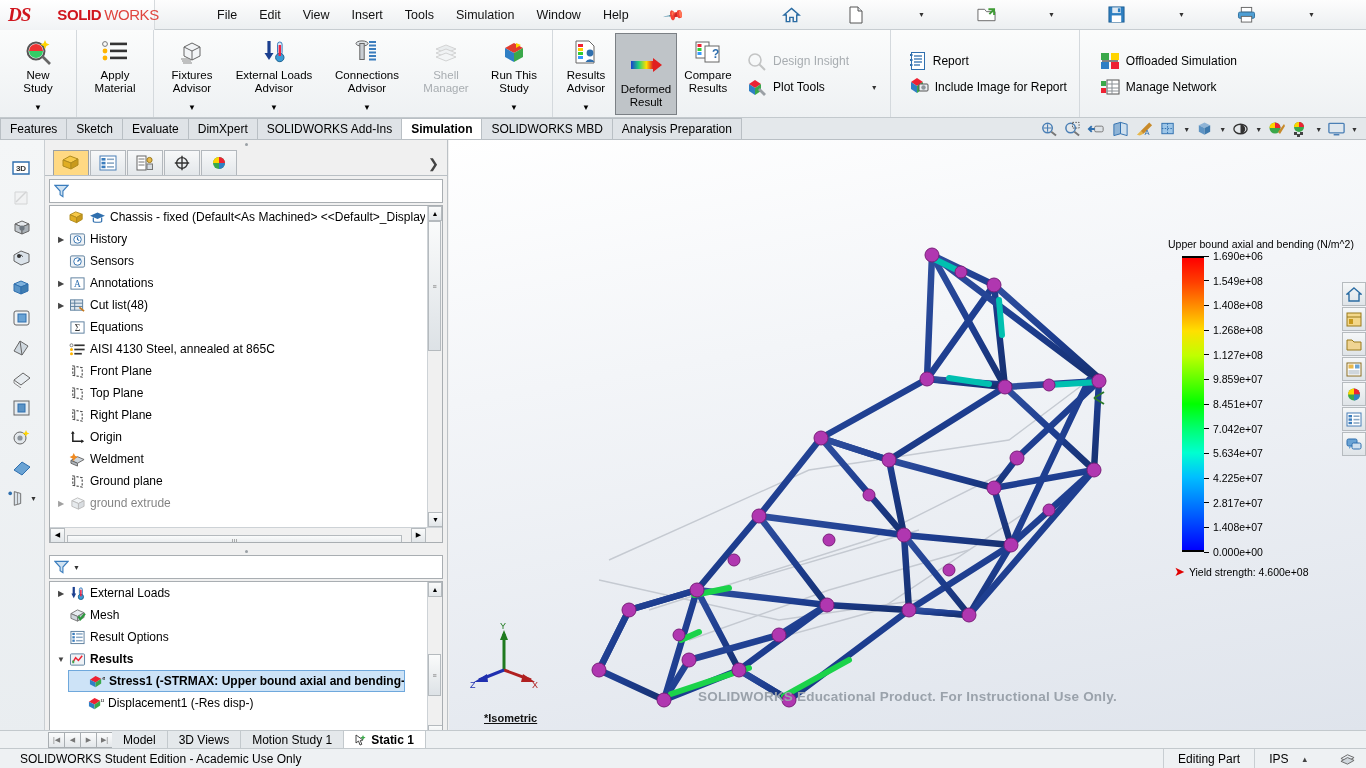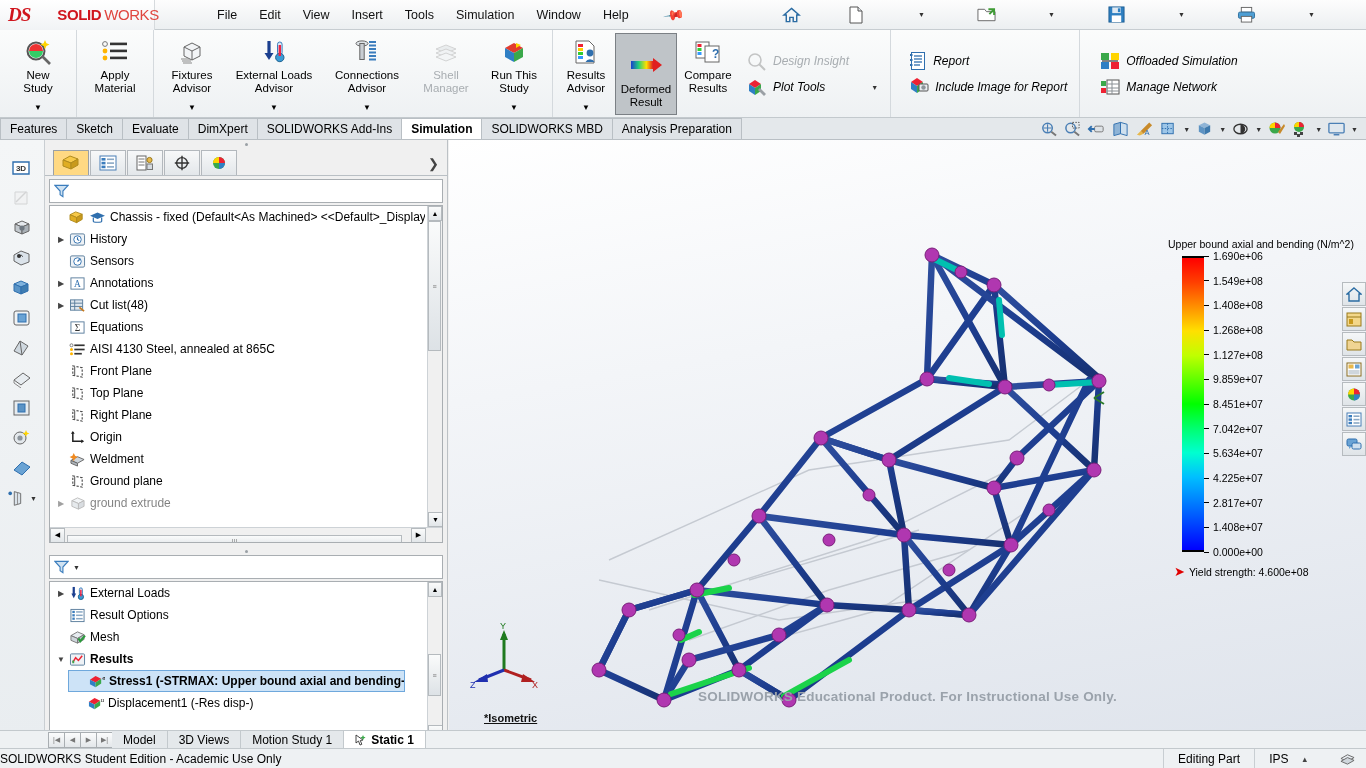--- a/index.html
+++ b/index.html
@@ -59,21 +59,21 @@
     width:68px; min-height:82px; display:flex; flex-direction:column; align-items:center;
     padding-top:4px; cursor:default; text-align:center;
   }
   .rbtn.active{ background:#bfc4c8; border:1px solid #7b8085; padding-top:17px;}
   .rbtn.disabled{ color:#a8adb1; }
   .rbtn .ic{ height:30px; display:flex; align-items:center; justify-content:center; }
   .rbtn .lb{ font-size:11.5px; line-height:12.5px; margin-top:2px; }
   .rbtn .dd{ font-size:8px; margin-top:auto; padding-bottom:3px; }
   .rbtn-wide{
     display:flex; align-items:center; gap:6px; height:26px; padding:0 6px; cursor:default;
-    font-size:12px; white-space:nowrap;font-style:italic;
+    font-size:12px; white-space:nowrap;
   }
   .rbtn-wide.disabled{ color:#a8adb1; }
   .rstack{ display:flex; flex-direction:column; justify-content:center; height:82px; padding:2px 2px;}
 
   
   .cmdtabs{
     position:absolute; left:0; top:118px; width:1366px; height:22px;
     background:#e4e8eb; border-bottom:1px solid #b9bfc4;
     display:flex; align-items:flex-end;
   }
@@ -202,21 +202,21 @@
   .btab{
     padding:0 11px; height:18px; display:flex; align-items:center; gap:4px; font-size:12px;
     border-right:1px solid #c3c9cd; cursor:default; background:#e4e8eb;
   }
   .btab.sel{ background:#fff; font-weight:bold;text-align:center; }
   .statusbar{
     position:absolute; left:0; bottom:0; width:1366px; height:20px;
     background:#eef1f3; border-top:1px solid #c3c9cd; display:flex; align-items:center;
     font-size:12px;
   }
-  .st-left{ padding-left:0; }
+  .st-left{ padding-left:20px; }
   .st-right{ margin-left:auto; display:flex; align-items:center; }
   .st-cell{ padding:0 14px; border-left:1px solid #c8ced2; height:20px; display:flex; align-items:center;}
   svg{ display:block; }
 </style>
 </head>
 <body>
 
 <div class="app">
 
   <div class="titlebar">
@@ -1074,47 +1074,47 @@
                 <rect x="11.8" y="4" width="1.6" height="7" fill="#e24"></rect>
               </svg>
           </span>
           <span class="tlab">External Loads</span>
         </div>
 
         <div class="trow">
           <span class="texp"></span>
           <span class="tico">
             <svg width="17" height="15" viewBox="0 0 18 16">
+                <path d="M2 6 L9 2 L16 5 L9 9 Z" fill="#e7ecf0" stroke="#777"></path>
+                <path d="M2 6 L9 9 V14 L2 11 Z" fill="#cfd6dc" stroke="#777"></path>
+                <path d="M9 9 L16 5 V10 L9 14 Z" fill="#b5bdc4" stroke="#777"></path>
+                <path d="M10 9 l2 3 5 -6" stroke="#2a9a3b" stroke-width="2.2" fill="none"></path>
+              </svg>
+          </span>
+          <span class="tlab">Mesh</span>
+        </div>
+
+        <div class="trow">
+          <span class="texp"></span>
+          <span class="tico">
+            <svg width="17" height="15" viewBox="0 0 18 16">
                 <rect x="2" y="1.5" width="14" height="13" fill="#fff" stroke="#5a7d9c"></rect>
                 <g fill="#3b7dbd">
                   <rect x="3.5" y="3" width="2.6" height="2.4"></rect>
                   <rect x="3.5" y="6.6" width="2.6" height="2.4"></rect>
                   <rect x="3.5" y="10.2" width="2.6" height="2.4"></rect>
                 </g>
                 <g fill="#8aa8c5">
                   <rect x="7.5" y="3.4" width="7" height="1.6"></rect>
                   <rect x="7.5" y="7" width="7" height="1.6"></rect>
                   <rect x="7.5" y="10.6" width="7" height="1.6"></rect>
                 </g>
               </svg>
           </span>
           <span class="tlab">Result Options</span>
-        </div>
-
-        <div class="trow">
-          <span class="texp"></span>
-          <span class="tico">
-            <svg width="17" height="15" viewBox="0 0 18 16">
-                <path d="M2 6 L9 2 L16 5 L9 9 Z" fill="#e7ecf0" stroke="#777"></path>
-                <path d="M2 6 L9 9 V14 L2 11 Z" fill="#cfd6dc" stroke="#777"></path>
-                <path d="M9 9 L16 5 V10 L9 14 Z" fill="#b5bdc4" stroke="#777"></path>
-                <path d="M10 9 l2 3 5 -6" stroke="#2a9a3b" stroke-width="2.2" fill="none"></path>
-              </svg>
-          </span>
-          <span class="tlab">Mesh</span>
         </div>
 
         <div class="trow" style="font-weight:bold">
           <span class="texp">▼</span>
           <span class="tico">
             <svg width="17" height="15" viewBox="0 0 18 16">
                 <rect x="1.5" y="2" width="15" height="12" rx="1" fill="#eef2f6" stroke="#5a7d9c"></rect>
                 <path d="M4 11 L7 6 L10 9 L14 4" stroke="#e23" stroke-width="1.6" fill="none"></path>
                 <rect x="3.5" y="9" width="2" height="3" fill="#3aa84a"></rect>
               </svg>

